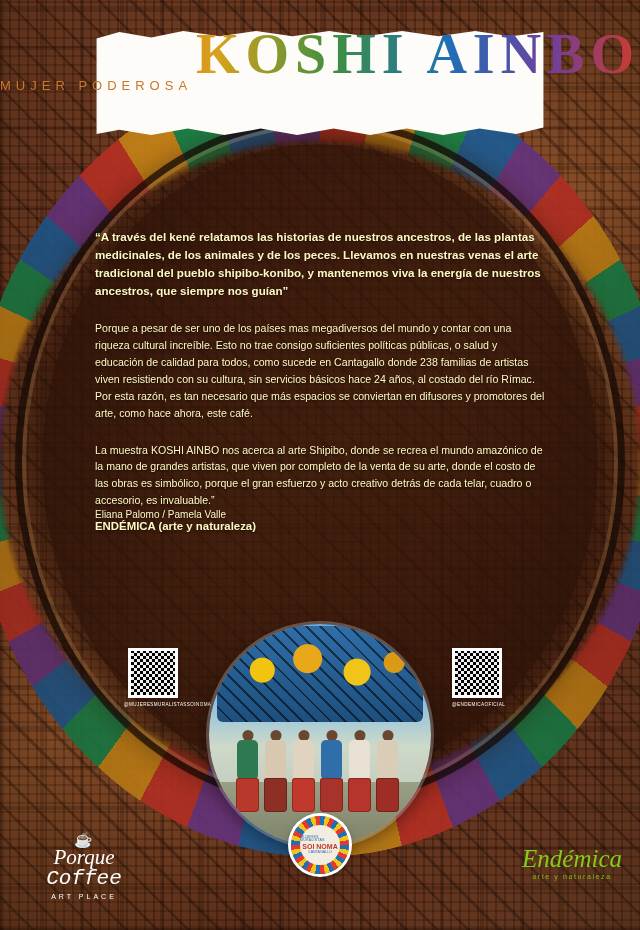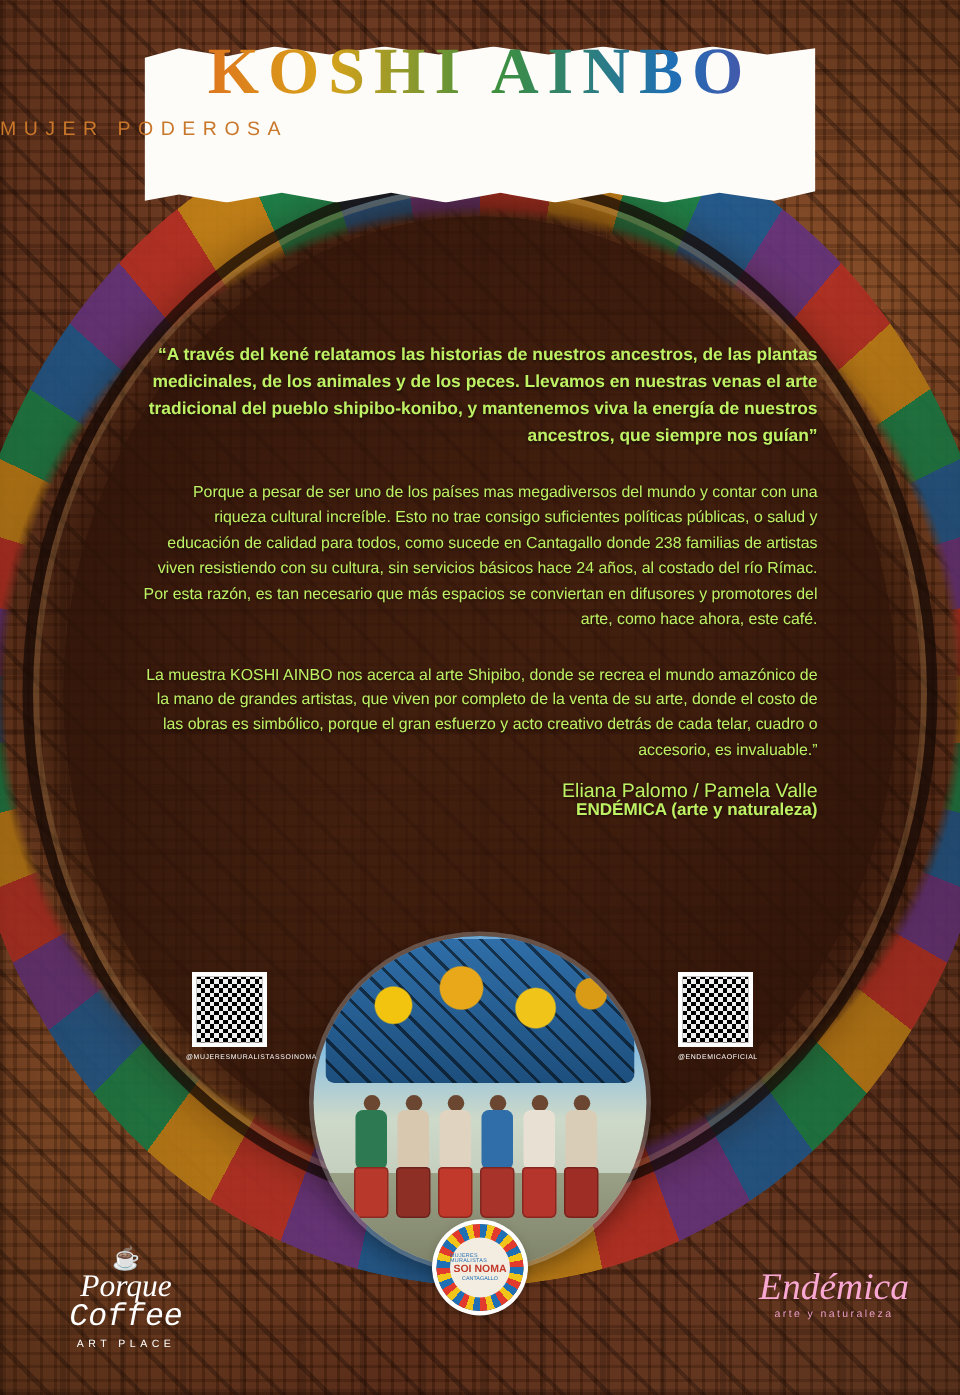--- a/index.html
+++ b/index.html
@@ -116,22 +116,22 @@
     clip-path: polygon(
       1% 8%, 6% 2%, 13% 7%, 20% 1%, 28% 6%, 36% 1%, 44% 6%, 52% 1%,
       60% 6%, 68% 1%, 76% 6%, 84% 1%, 92% 6%, 99% 2%,
       99% 92%, 93% 98%, 85% 93%, 77% 99%, 69% 93%, 61% 99%, 53% 93%,
       45% 99%, 37% 93%, 29% 99%, 21% 93%, 13% 99%, 6% 94%, 1% 98%);
   }
   .title-main {
     position: absolute;
     left: 0; right: 0;
     top: 22px;
-    text-align: center;
-    font-size: 44px;
+    text-align: right;
+    font-size: 56px;
     letter-spacing: 6px;
     font-weight: bold;
     font-family: "Liberation Serif", serif;
     background: linear-gradient(90deg,#cf3b2c 0%, #e06a1f 18%, #d8a21a 34%, #3d8f3f 52%, #1f6fb5 70%, #6f3f9e 86%, #cf3b2c 100%);
     -webkit-background-clip: text;
     background-clip: text;
     color: transparent;
   }
   .title-sub {
     position: absolute;
@@ -143,44 +143,44 @@
     color: #c9772a;
     font-family: "Liberation Sans", sans-serif;
   }
 
   
   .content {
     position: absolute;
     left: 95px;
     top: 228px;
     width: 450px;
-    text-align: right;
-    color: #bef264;
+    text-align: left;
+    color: #fef9c3;
   }
   .quote-lead {
     font-size: 11.6px;
     line-height: 1.55;
     font-weight: bold;
     text-shadow: 0 1px 2px rgba(0,0,0,0.6);
   }
   .quote-attrib {
     margin-top: 18px;
     font-size: 11.4px;
     font-weight: bold;
     text-shadow: 0 1px 2px rgba(0,0,0,0.6);
   }
   .para {
     margin-top: 20px;
     font-size: 10.6px;
     line-height: 1.6;
     text-shadow: 0 1px 2px rgba(0,0,0,0.6);
   }
   .sign-name {
-    margin-top: 10px;
-    font-size: 13px;
+    margin-top: 0;
+    font-size: 10px;
     text-shadow: 0 1px 2px rgba(0,0,0,0.6);
   }
   .sign-org {
     font-size: 11.4px;
     font-weight: bold;
     text-shadow: 0 1px 2px rgba(0,0,0,0.6);
   }
 
   
   .photo-circle {
@@ -322,24 +322,24 @@
     font-style: italic;
     line-height: 1.05;
   }
   .logo-left .ln3 {
     font-size: 7px;
     letter-spacing: 3px;
     margin-top: 3px;
   }
   .logo-right {
     position: absolute;
-    right: 24px;
+    right: 8px;
     top: 846px;
     width: 120px;
-    color: #f9a8d4;
+    color: #84cc16;
     text-align: center;
   }
   .logo-right .ln1 {
     font-family: "Liberation Serif", serif;
     font-size: 25px;
     font-style: italic;
     line-height: 1;
   }
   .logo-right .ln2 {
     font-size: 7px;

